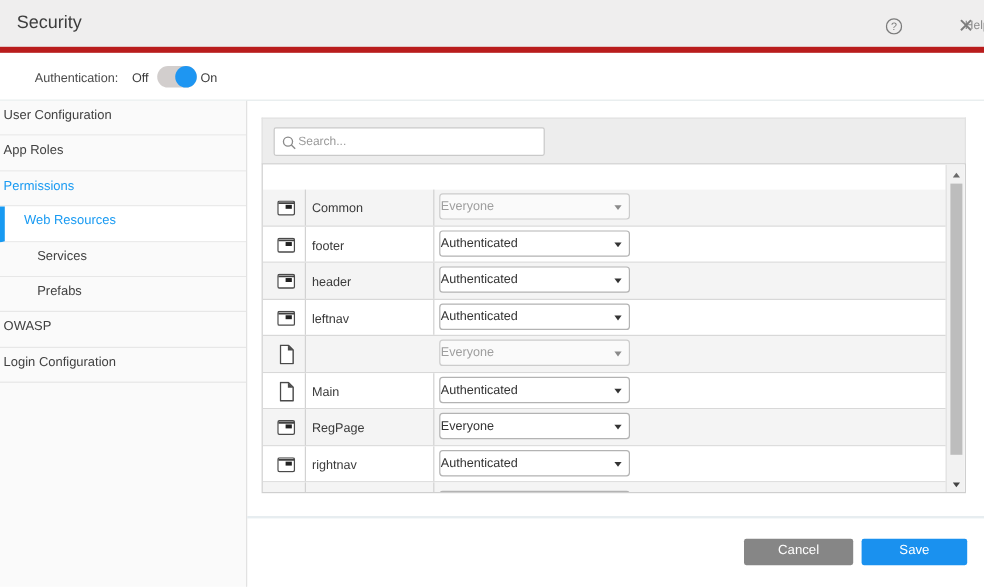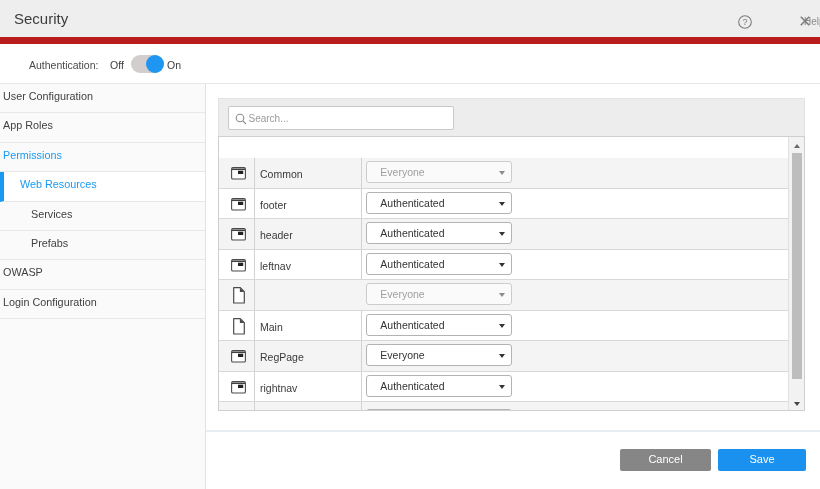--- a/index.html
+++ b/index.html
@@ -1,21 +1,21 @@
 <!DOCTYPE html>
 <html><head>
 <meta charset="utf-8">
 <style>
 * { margin:0; padding:0; box-sizing:border-box; }
 html,body { width:820px; height:489px; overflow:hidden; background:#fff;
   font-family:"Liberation Sans", sans-serif; }
 .abs { position:absolute; }
 
 #hdr { position:absolute; left:0; top:0; width:820px; height:44px;
-  background:#efeeee; border-bottom:7px solid #b91c1c; }
+  background:#efeeee; border-bottom:5px solid #b91c1c; }
 #hdr .title { position:absolute; left:14px; top:10px; font-size:15px; color:#3d3d3d; }
 #hdr .help { position:absolute; left:804px; top:16px; font-size:10px; color:#8a8a8a; }
 
 #auth { position:absolute; left:0; top:45px; width:820px; height:39px;
   background:#fff; border-bottom:1px solid #e4eaec; }
 #auth div { position:absolute; font-size:10.5px; color:#4a4a4a; top:59px; }
 #auth .lbl { left:29px; top:14px; }
 #auth .off { left:110px; top:14px; color:#3c3c3c; }
 #auth .on  { left:167px; top:14px; color:#3c3c3c; }
 #auth .track { position:absolute; left:131px; top:10px; width:33px; height:18px;
@@ -43,23 +43,23 @@
 #ghead { position:absolute; left:0; top:0; width:570px; height:21px;
   background:#d8e7f4; border-bottom:1px solid #9c9c9c; }
 #ghead .hc { position:absolute; top:0; height:21px; line-height:20px; font-size:10.5px;
   color:#333; border-right:1px solid #bccbd8; padding-left:4px; }
 .row { position:absolute; left:0; width:570px; height:30.5px; border-bottom:1px solid #d8d8d8; }
 .row .c1 { position:absolute; left:0; top:0; width:36px; height:100%; border-right:1px solid #d2d2d2; }
 .row .c2 { position:absolute; left:36px; top:0; width:106.5px; height:100%;
   border-right:1px solid #d2d2d2; line-height:32px; font-size:10.5px; color:#3a3a3a; padding-left:5px; }
 .row .icon { position:absolute; left:12px; top:9px; }
 .row .icon2 { position:absolute; left:14px; top:7px; }
-.dd { position:absolute; left:147.3px; top:3px; width:146px; height:22px;
+.dd { position:absolute; left:147.3px; top:3px; width:159px; height:22px;
   background:#fff; border:1px solid #b3b3b3; border-radius:3px;
-  font-size:10.5px; color:#333; line-height:20px; padding-left:13px; }
+  font-size:10.5px; color:#333; line-height:20px; }
 .dd .car { position:absolute; right:6.5px; top:9px; width:0; height:0;
   border-left:3.5px solid transparent; border-right:3.5px solid transparent;
   border-top:4px solid #333; }
 .dd.dis { background:#fafafa; border-color:#cccccc; color:#9e9e9e; }
 .dd.dis .car { border-top-color:#8a8a8a; }
 
 #sbar { position:absolute; right:0; top:0; width:16px; height:273px;
   background:#f2f2f2; border-left:1px solid #e0e0e0; }
 #sbar .thumb { position:absolute; left:2.5px; top:16px; width:10px; height:226px; background:#bdbdbd; }
 #sbar .up { position:absolute; left:4.5px; top:6.5px; width:0; height:0;

